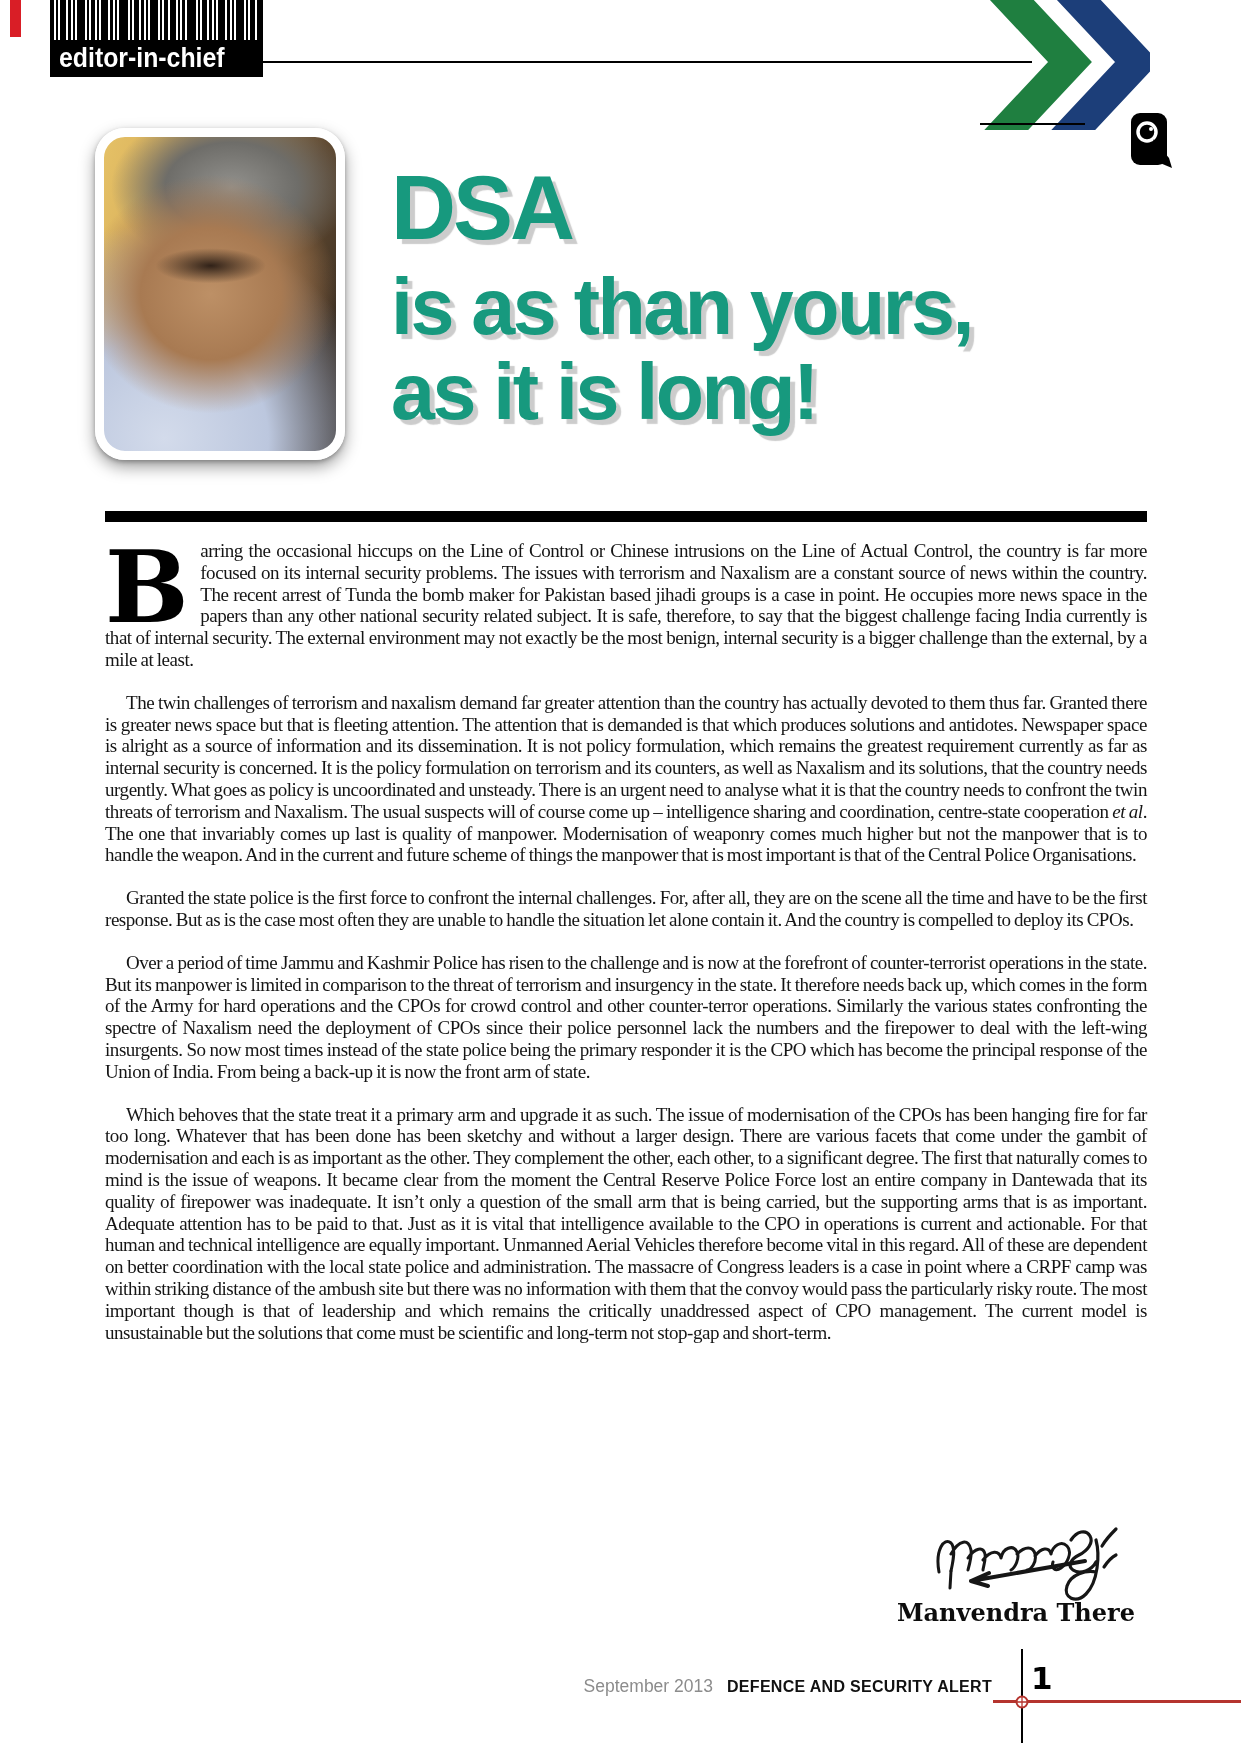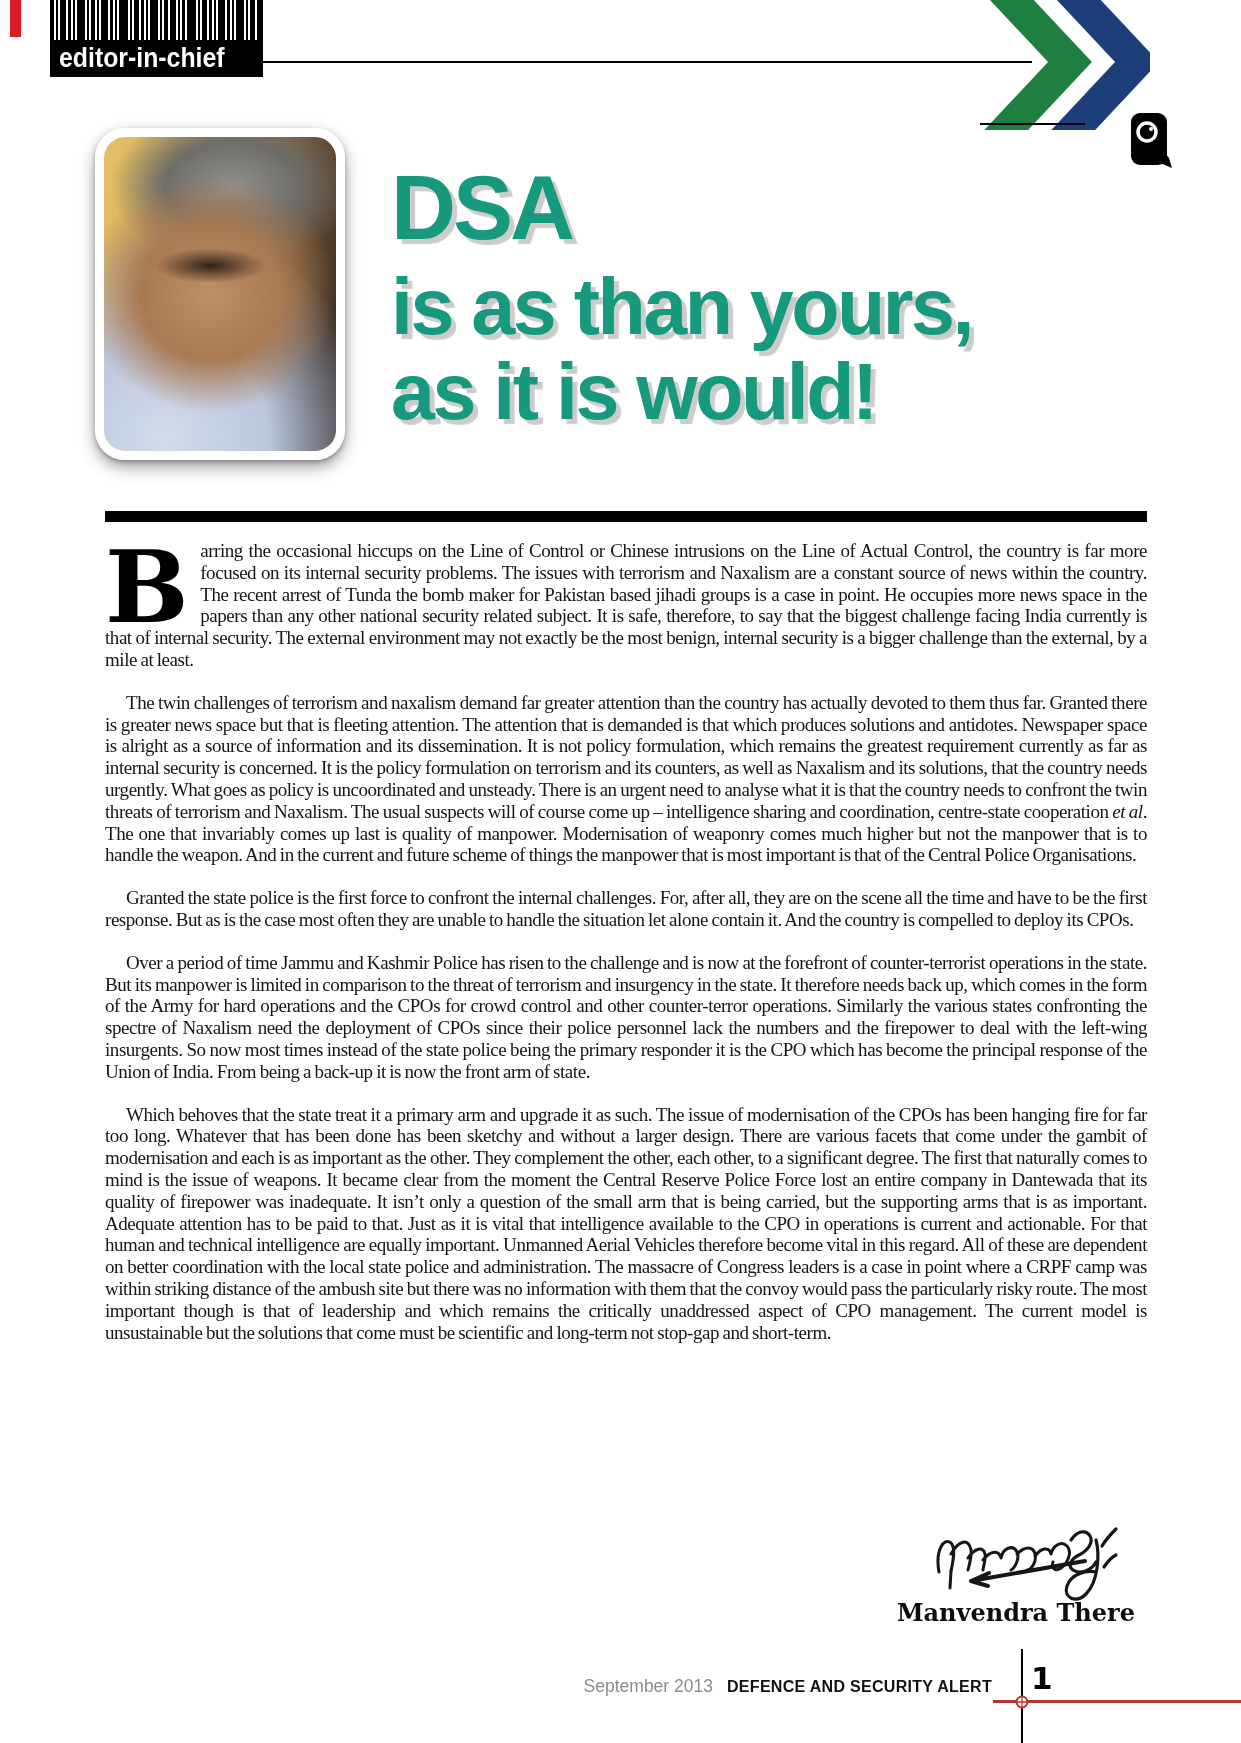--- a/index.html
+++ b/index.html
@@ -132,21 +132,21 @@
       <circle cx="20" cy="17" r="2" fill="#fff"></circle>
       <path d="M22,27 L38,46 L41,56 L29,51 Z" fill="#000"></path>
     </svg>
   </div>
 
   <div class="portrait"></div>
 
   <div class="headline" id="headline" style="color: rgb(23, 153, 126);">
     <span class="l1">DSA</span>
     <span class="l2">is as than yours,</span>
-    <span class="l3">as it is would!</span>
+    <span class="l3">as it is long!</span>
   </div>
 
   <div class="black-rule"></div>
 
   <div class="article">
     <p>
       <span class="dropcap">B</span><span>arring the occasional hiccups on the Line of Control or Chinese intrusions on the Line of Actual Control, the country is far more focused on its internal security problems. The issues with terrorism and Naxalism are a constant source of news within the country. The recent arrest of Tunda the bomb maker for Pakistan based jihadi groups is a case in point. He occupies more news space in the papers than any other national security related subject. It is safe, therefore, to say that the biggest challenge facing India currently is that of internal security. The external environment may not exactly be the most benign, internal security is a bigger challenge than the external, by a mile at least.</span>
     </p>
     <p><span>The twin challenges of terrorism and naxalism demand far greater attention than the country has actually devoted to them thus far. Granted there is greater news space but that is fleeting attention. The attention that is demanded is that which produces solutions and antidotes. Newspaper space is alright as a source of information and its dissemination. It is not policy formulation, which remains the greatest requirement currently as far as internal security is concerned. It is the policy formulation on terrorism and its counters, as well as Naxalism and its solutions, that the country needs urgently. What goes as policy is uncoordinated and unsteady. There is an urgent need to analyse what it is that the country needs to confront the twin threats of terrorism and Naxalism. The usual suspects will of course come up – intelligence sharing and coordination, centre-state cooperation </span><em>et al</em><span>. The one that invariably comes up last is quality of manpower. Modernisation of weaponry comes much higher but not the manpower that is to handle the weapon. And in the current and future scheme of things the manpower that is most important is that of the Central Police Organisations.</span></p>
     <p>Granted the state police is the first force to confront the internal challenges. For, after all, they are on the scene all the time and have to be the first response. But as is the case most often they are unable to handle the situation let alone contain it. And the country is compelled to deploy its CPOs.</p>

